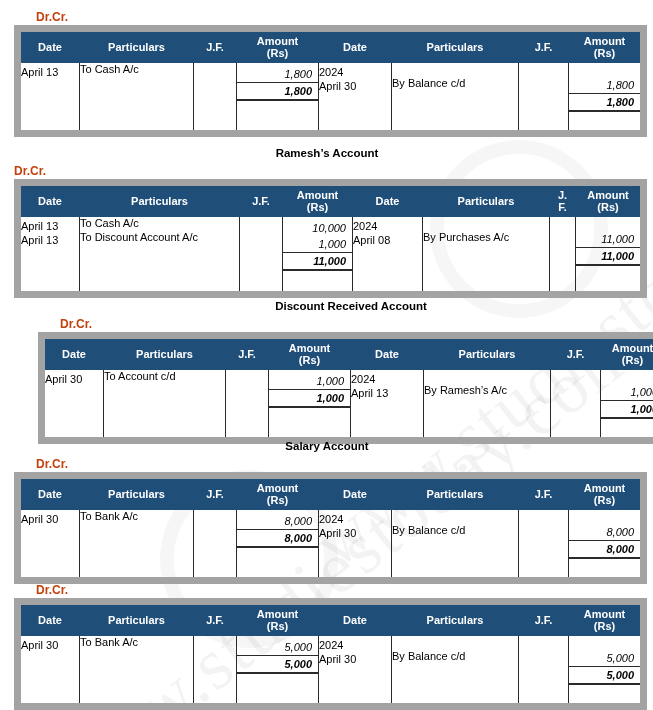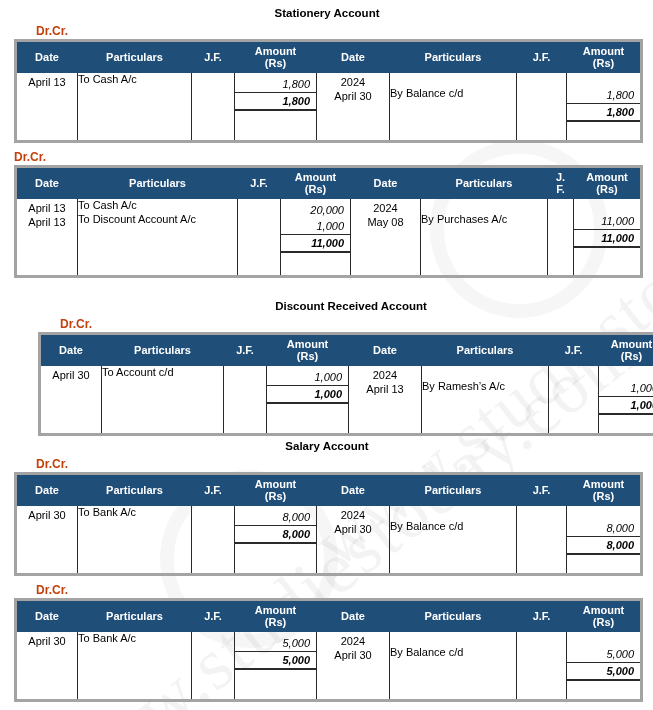--- a/index.html
+++ b/index.html
@@ -82,21 +82,21 @@
     justify-content: flex-start;
     font-size: 12px;
     font-weight: bold;
     line-height: 15px;
     color: #c2410c;
   }
 
   table.ledger-table {
     border-collapse: collapse;
     table-layout: fixed;
-    border: 3px solid #a3a3a3;
+    border: 7px solid #a3a3a3;
   }
   table.ledger-table th {
     background: #1f4e79;
     color: #ffffff;
     font-size: 11px;
     font-weight: bold;
     text-align: center;
     border: 1px solid #1f4e79;
     padding: 3px 1px;
     line-height: 12px;
@@ -127,39 +127,38 @@
     font-weight: bold;
     border-top: 1px solid #2a2a2a;
     border-bottom: 1px solid #2a2a2a;
   }
   .amt-dbl {
     border-top: 1px solid #2a2a2a;
     height: 5px;
   }
   .amt-tail { height: 13px; }
 
-  .date-stack { text-align: center; padding-top: 3px; line-height: 13.5px; }
+  .date-stack { padding-top: 3px; line-height: 13.5px; }
   .blank-line { height: 13.5px; }
 
   
   .gap-title { height: 4px; }
 </style>
 </head>
 <body>
 
 <div class="watermark-layer">
   <div class="wm-text wm-a">www.studiestoday.com</div>
   <div class="wm-text wm-b">www.studiestoday.com</div>
   <div class="wm-ring wm-ring-1"></div>
   <div class="wm-ring wm-ring-2"></div>
 </div>
 
 <div class="page" id="page-root">
     <div class="ledger" style="position: absolute; left: 14px; top: 6px; width: 626px;">
-      <div class="acct-title">Stationery Account</div>
       <div class="gap-title"></div>
       <div class="drcr-row" style="padding-left: 22px; padding-right: 28px;">
         <div>Dr.</div>
         <div>Cr.</div>
       </div>
       <table class="ledger-table" style="width: 626px;">
         <colgroup>
           <col style="width: 62px;">
           <col style="width: 114px;">
           <col style="width: 43px;">
@@ -228,20 +227,21 @@
                 <div class="amt-line amt-total">1,800</div>
                 <div class="amt-dbl"></div>
                 <div class="amt-tail"></div>
               </div>
             </td>
           </tr>
         </tbody>
       </table>
     </div>
     <div class="ledger" style="position: absolute; left: 14px; top: 146px; width: 626px;">
+      <div class="acct-title">Ramesh’s Account</div>
       <div class="gap-title"></div>
       <div class="drcr-row" style="padding-left: 0px; padding-right: 0px;">
         <div>Dr.</div>
         <div>Cr.</div>
       </div>
       <table class="ledger-table" style="width: 626px;">
         <colgroup>
           <col style="width: 62px;">
           <col style="width: 160px;">
           <col style="width: 43px;">
@@ -282,31 +282,31 @@
             </td>
             <td class="cell-part">
               <div>To Cash A/c</div>
               <div>To Discount Account A/c</div>
             </td>
             <td class="cell-pad">
               <div></div>
             </td>
             <td class="cell-amt">
               <div class="amt-stack">
-                <div class="amt-line amt-entry">20,000</div>
+                <div class="amt-line amt-entry">10,000</div>
                 <div class="amt-line">1,000</div>
                 <div class="amt-line amt-total">11,000</div>
                 <div class="amt-dbl"></div>
                 <div class="amt-tail"></div>
               </div>
             </td>
             <td class="cell-amt">
               <div class="date-stack">
                 <div>2024</div>
-                <div>May 08</div>
+                <div>April 08</div>
               </div>
             </td>
             <td class="cell-part">
               <div class="blank-line"></div>
               <div>By Purchases A/c</div>
             </td>
             <td class="cell-pad">
               <div></div>
             </td>
             <td class="cell-amt">

